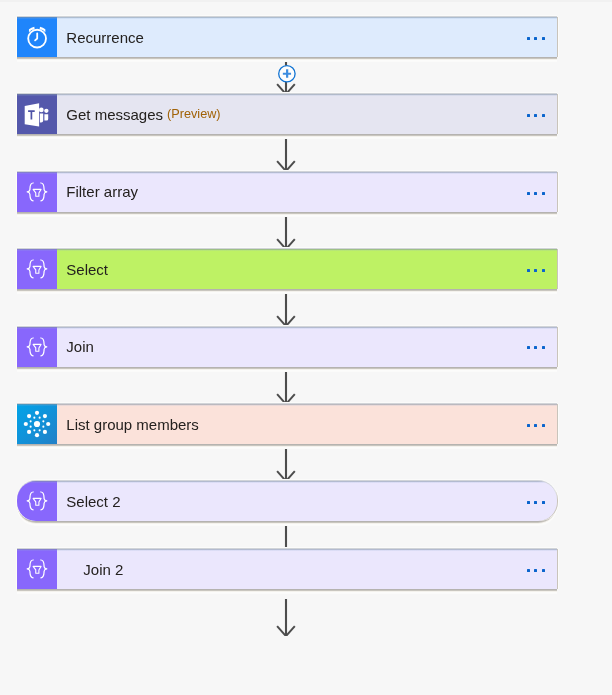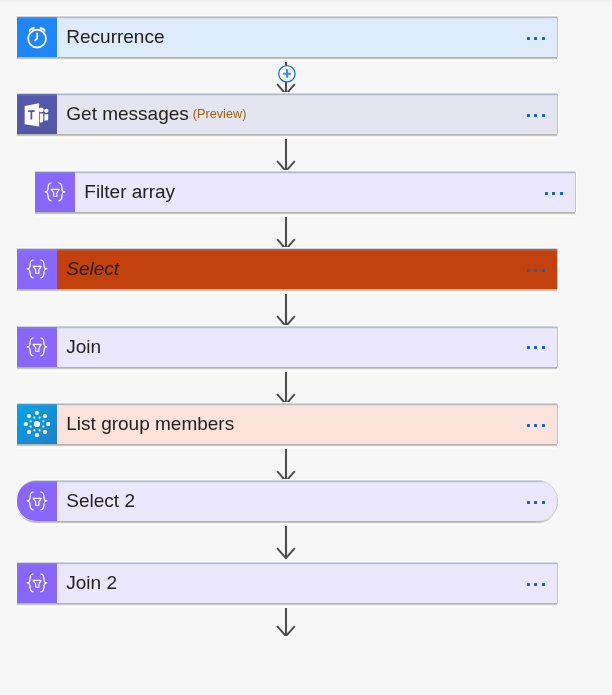--- a/index.html
+++ b/index.html
@@ -8,21 +8,21 @@
   .topband{position:absolute;left:0;top:0;width:612px;height:2px;background:#f1f1f1;}
   .card{position:absolute;left:17px;width:540px;height:40px;box-sizing:border-box;
         display:flex;align-items:stretch;overflow:hidden;
         box-shadow:0 -1px 0 0 rgba(150,158,170,.42), 0 -2px 0 0 #fbfbfa, 1px 0 0 0 #c9c4bb, 2px 0 0 0 #fcfcfa, -1px 0 0 0 #fffdf7,
                    0 1px 0 0 #b5b3b0, 0 2px 0 0 #c9c6bf, 0 3px 0 0 #f4f2ed,
                    0 4px 0 0 #fcfcfb, 0 5px 0 0 #fbfbfa;}
   .card::before{content:"";position:absolute;left:0;top:0;width:540px;height:2px;z-index:3;
      background:linear-gradient(to bottom, rgba(128,146,166,.52) 0 1px, rgba(150,175,210,.18) 1px 2px);}
   .icon-sq{width:40px;height:40px;flex:0 0 40px;position:relative;display:flex;align-items:center;justify-content:center;}
   .body{flex:1 1 auto;display:flex;align-items:center;position:relative;}
-  .title{font-size:19px;color:#24211f;padding-left:9.3px;letter-spacing:0;}
+  .title{font-size:15px;color:#24211f;padding-left:9.3px;letter-spacing:0;}
   .preview{color:#a16207;font-size:12.7px;padding-left:4px;}
   .more{position:absolute;right:12px;top:19.8px;display:flex;gap:4.6px;}
   .more i{display:block;width:3px;height:3px;background:#0b65cd;border-radius:.5px;}
   .conn{position:absolute;left:262px;width:48px;}
 </style>
 </head>
 <body>
 
 <div class="canvas" id="canvas">
     <div class="topband"></div>
@@ -77,21 +77,21 @@
           <i></i>
           <i></i>
         </span>
       </div>
     </div>
     <svg class="conn" style="top:211.8px;height:37.400000000000006px;" width="48" height="37.400000000000006" viewBox="0 0 48 37.400000000000006">
       <line x1="24" y1="0" x2="24" y2="37.400000000000006" stroke="#4d4d4d" stroke-width="2.1"></line>
       <path d="M15.1 27.05 L23.95 37.10 L32.8 27.05" fill="none" stroke="#4d4d4d" stroke-width="2.0" stroke-linecap="butt" stroke-linejoin="miter"></path>
 
     </svg>
-    <div class="card" style="top:171.8px;background:#ebe7fd;margin-left:18px;">
+    <div class="card" style="top:171.8px;background:#ebe7fd;">
       <div class="icon-sq" style="background:#8867fc;">
         <svg width="40" height="40" viewBox="0 0 40 40">
           <path d="M16.1 11.0 C12.6 11.2 13.1 15.6 12.9 17.6 C12.75 19.2 11.4 19.7 10.2 19.9 C11.4 20.1 12.75 20.6 12.9 22.2 C13.1 24.2 12.6 28.6 16.1 28.8" fill="none" stroke="#fff" stroke-width="1.25" stroke-linecap="round" stroke-linejoin="round"></path>
           <path d="M23.9 11.0 C27.4 11.2 26.9 15.6 27.1 17.6 C27.25 19.2 28.6 19.7 29.8 19.9 C28.6 20.1 27.25 20.6 27.1 22.2 C26.9 24.2 27.4 28.6 23.9 28.8" fill="none" stroke="#fff" stroke-width="1.25" stroke-linecap="round" stroke-linejoin="round"></path>
           <path d="M16.1 17.37 H24.05 L21.9 20.95 V24.25 H18.75 V20.95 z" fill="none" stroke="#fff" stroke-width="1.1" stroke-linejoin="round" stroke-linecap="round"></path>
         </svg>
       </div>
       <div class="body">
         <span class="title">Filter array</span>
 
@@ -100,21 +100,21 @@
           <i></i>
           <i></i>
         </span>
       </div>
     </div>
     <svg class="conn" style="top:289.20000000000005px;height:37.39999999999998px;" width="48" height="37.39999999999998" viewBox="0 0 48 37.39999999999998">
       <line x1="24" y1="0" x2="24" y2="37.39999999999998" stroke="#4d4d4d" stroke-width="2.1"></line>
       <path d="M15.1 27.05 L23.95 37.10 L32.8 27.05" fill="none" stroke="#4d4d4d" stroke-width="2.0" stroke-linecap="butt" stroke-linejoin="miter"></path>
 
     </svg>
-    <div class="card" style="top:249.20000000000002px;background:#c2410c;font-style:italic;">
+    <div class="card" style="top:249.20000000000002px;background:#bef264;">
       <div class="icon-sq" style="background:#8867fc;">
         <svg width="40" height="40" viewBox="0 0 40 40">
           <path d="M16.1 11.0 C12.6 11.2 13.1 15.6 12.9 17.6 C12.75 19.2 11.4 19.7 10.2 19.9 C11.4 20.1 12.75 20.6 12.9 22.2 C13.1 24.2 12.6 28.6 16.1 28.8" fill="none" stroke="#fff" stroke-width="1.25" stroke-linecap="round" stroke-linejoin="round"></path>
           <path d="M23.9 11.0 C27.4 11.2 26.9 15.6 27.1 17.6 C27.25 19.2 28.6 19.7 29.8 19.9 C28.6 20.1 27.25 20.6 27.1 22.2 C26.9 24.2 27.4 28.6 23.9 28.8" fill="none" stroke="#fff" stroke-width="1.25" stroke-linecap="round" stroke-linejoin="round"></path>
           <path d="M16.1 17.37 H24.05 L21.9 20.95 V24.25 H18.75 V20.95 z" fill="none" stroke="#fff" stroke-width="1.1" stroke-linejoin="round" stroke-linecap="round"></path>
         </svg>
       </div>
       <div class="body">
         <span class="title">Select</span>
 
@@ -206,21 +206,21 @@
           <i></i>
           <i></i>
         </span>
       </div>
     </div>
     <svg class="conn" style="top:598.8000000000001px;height:37.39999999999998px;" width="48" height="37.39999999999998" viewBox="0 0 48 37.39999999999998">
       <line x1="24" y1="0" x2="24" y2="37.39999999999998" stroke="#4d4d4d" stroke-width="2.1"></line>
       <path d="M15.1 27.05 L23.95 37.10 L32.8 27.05" fill="none" stroke="#4d4d4d" stroke-width="2.0" stroke-linecap="butt" stroke-linejoin="miter"></path>
 
     </svg>
-    <div class="card" style="top:563px;background:#ebe7fd;">
+    <div class="card" style="top:549px;background:#ebe7fd;gap:17px;">
       <div class="icon-sq" style="background:#8867fc;">
         <svg width="40" height="40" viewBox="0 0 40 40">
           <path d="M16.1 11.0 C12.6 11.2 13.1 15.6 12.9 17.6 C12.75 19.2 11.4 19.7 10.2 19.9 C11.4 20.1 12.75 20.6 12.9 22.2 C13.1 24.2 12.6 28.6 16.1 28.8" fill="none" stroke="#fff" stroke-width="1.25" stroke-linecap="round" stroke-linejoin="round"></path>
           <path d="M23.9 11.0 C27.4 11.2 26.9 15.6 27.1 17.6 C27.25 19.2 28.6 19.7 29.8 19.9 C28.6 20.1 27.25 20.6 27.1 22.2 C26.9 24.2 27.4 28.6 23.9 28.8" fill="none" stroke="#fff" stroke-width="1.25" stroke-linecap="round" stroke-linejoin="round"></path>
           <path d="M16.1 17.37 H24.05 L21.9 20.95 V24.25 H18.75 V20.95 z" fill="none" stroke="#fff" stroke-width="1.1" stroke-linejoin="round" stroke-linecap="round"></path>
         </svg>
       </div>
       <div class="body">
         <span class="title">Join 2</span>
 

